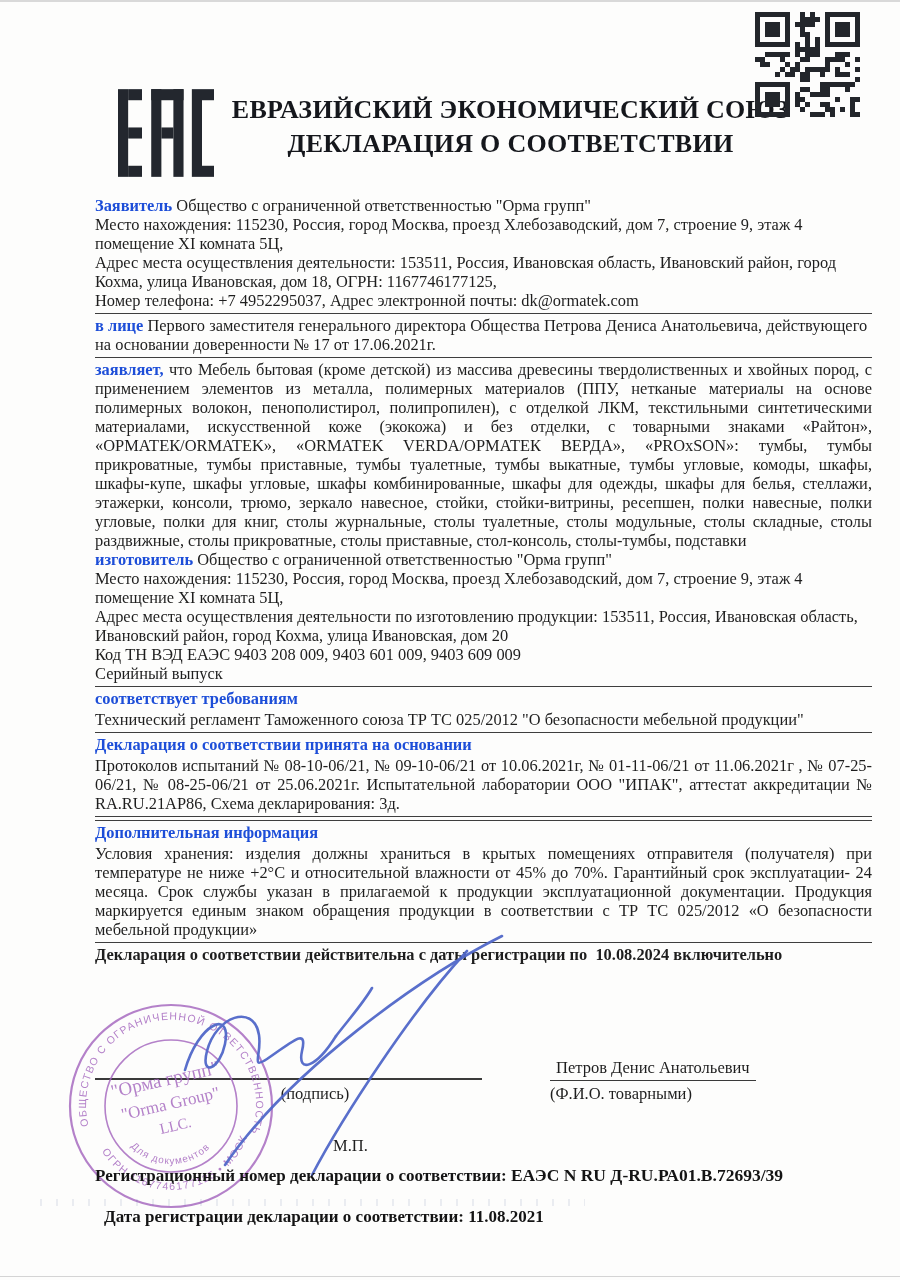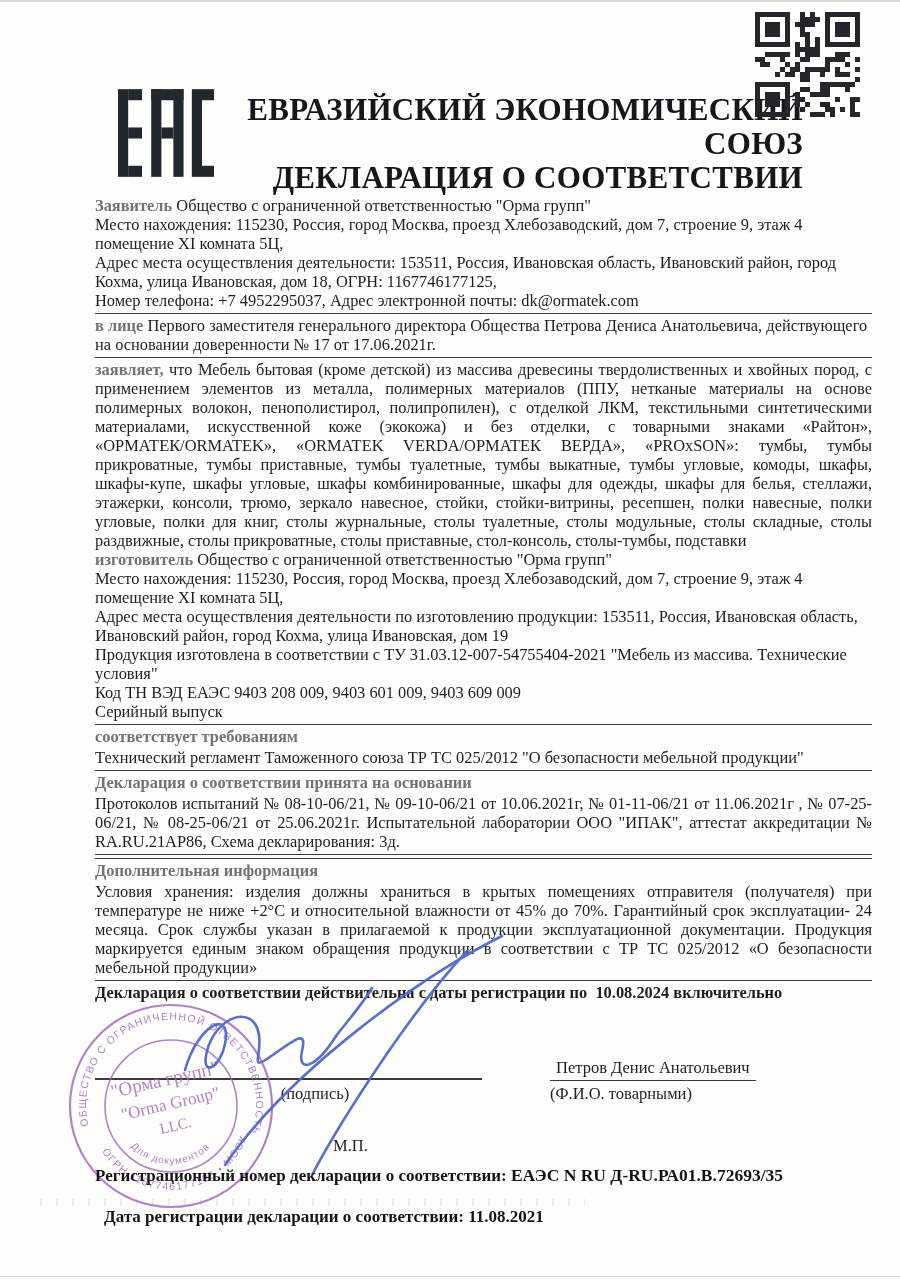--- a/index.html
+++ b/index.html
@@ -7,33 +7,33 @@
     width:900px;height:1280px;position:relative;overflow:hidden;
     background:#fdfdfc;color:#1e1e1e;
     font-family:"Liberation Serif","DejaVu Serif",serif;
   }
   body::before{content:"";position:absolute;top:0;left:0;right:0;height:2px;background:#d9d9d9;}
   body::after{content:"";position:absolute;bottom:3px;left:0;right:0;height:1px;background:#d4d4d4;}
 
   
   .eac-logo{position:absolute;left:118px;top:88px;width:96px;height:90px;}
   .title-block{
-    position:absolute;left:218px;top:93px;width:585px;text-align:right;
-    font-weight:bold;font-size:31px;line-height:34px;color:#15171c;letter-spacing:.3px;
+    position:absolute;left:218px;top:93px;width:585px;text-align:center;
+    font-weight:bold;font-size:26px;line-height:34px;color:#15171c;letter-spacing:.3px;
   }
   .qr{position:absolute;left:751px;top:12px;width:112px;height:105px;}
 
   
   .content{
     position:absolute;left:95px;top:196px;width:777px;
     font-size:16.4px;line-height:19px;
   }
   .content p{margin:0;}
   .just{text-align:justify;}
-  b{color:#737373;}
+  b{color:#1d4ed8;}
   .rule{border-top:1.6px solid #3e3e3e;margin:3px 0 2px 0;}
   .rule.double{border-bottom:1.6px solid #3e3e3e;height:3px;}
   .hgap{margin-bottom:2px !important;}
   .validity{font-weight:bold;}
 
   
   .sig-section{position:absolute;left:95px;top:1042px;width:777px;height:125px;font-size:16.5px;}
   .sig-line{position:absolute;left:0;top:36px;width:387px;border-top:2px solid #3a3a3a;}
   .sig-caption{position:absolute;left:150px;top:42px;width:140px;text-align:center;}
   .mp{position:absolute;left:238px;top:94px;}
@@ -306,22 +306,21 @@
   <div class="rule"></div>
 
   <p><b>в лице</b>  <span>Первого заместителя генерального директора Общества Петрова Дениса Анатольевича, действующего на основании доверенности № 17 от 17.06.2021г.</span></p>
 
   <div class="rule"></div>
 
   <p class="just"><b>заявляет,</b> <span>что Мебель бытовая (кроме детской) из массива древесины твердолиственных и хвойных пород, с применением элементов из металла, полимерных материалов (ППУ, нетканые материалы на основе полимерных волокон, пенополистирол, полипропилен), с отделкой ЛКМ, текстильными синтетическими материалами, искусственной коже (экокожа) и без отделки, с товарными знаками «Райтон», «ОРМАТЕК/ORMATEK», «ORMATEK VERDA/ОРМАТЕК ВЕРДА», «PROxSON»: тумбы, тумбы прикроватные, тумбы приставные, тумбы туалетные, тумбы выкатные, тумбы угловые, комоды, шкафы, шкафы-купе, шкафы угловые, шкафы комбинированные, шкафы для одежды, шкафы для белья, стеллажи, этажерки, консоли, трюмо, зеркало навесное, стойки, стойки-витрины, ресепшен, полки навесные, полки угловые, полки для книг, столы журнальные, столы туалетные, столы модульные, столы складные, столы раздвижные, столы прикроватные, столы приставные, стол-консоль, столы-тумбы, подставки</span></p>
 
   <p><b>изготовитель</b> <span>Общество с ограниченной ответственностью "Орма групп"</span></p>
   <p>Место нахождения: 115230, Россия, город Москва, проезд Хлебозаводский, дом 7, строение 9, этаж 4 помещение XI комната 5Ц,</p>
-  <p>Адрес места осуществления деятельности по изготовлению продукции: 153511, Россия, Ивановская область, Ивановский район, город Кохма, улица Ивановская, дом 19</p>
-  <p>Продукция изготовлена в соответствии с ТУ 31.03.12-007-54755404-2021 "Мебель из массива. Технические условия"</p>
+  <p>Адрес места осуществления деятельности по изготовлению продукции: 153511, Россия, Ивановская область, Ивановский район, город Кохма, улица Ивановская, дом 20</p>
   <p>Код ТН ВЭД ЕАЭС  9403 208 009, 9403 601 009, 9403 609 009</p>
   <p>Серийный выпуск</p>
 
   <div class="rule"></div>
 
   <p class="hgap"><b>соответствует требованиям</b></p>
   <p>Технический регламент Таможенного союза ТР ТС 025/2012 "О безопасности мебельной продукции"</p>
 
   <div class="rule"></div>
 
@@ -375,17 +374,17 @@
 <div class="signature-ink">
   <svg viewBox="0 0 420 265" width="420" height="265" fill="none" stroke="#5168c9" stroke-width="2.6" stroke-linecap="round" opacity="0.95">
     <path d="M45 152 C58 106 92 90 85 126 C80 151 60 160 67 133 C76 98 114 85 119 117 C122 137 110 152 127 141 C151 125 168 108 162 133 C157 156 176 150 196 118"></path>
     <path d="M85 247 C150 152 282 58 362 18"></path>
     <path d="M172 257 C202 200 272 92 327 33"></path>
     <path d="M196 118 C210 100 224 84 232 70"></path>
   </svg>
 </div>
 
 <div class="registration">
-  <div><span>Регистрационный номер декларации о соответствии:</span> <span class="reg-number">ЕАЭС N RU Д-RU.РА01.В.72693/35</span></div>
+  <div><span>Регистрационный номер декларации о соответствии:</span> <span class="reg-number">ЕАЭС N RU Д-RU.РА01.В.72693/39</span></div>
   <div class="l2"><span>Дата регистрации декларации о соответствии:</span> <span>11.08.2021</span></div>
 </div>
 
 <div class="artifact"></div>
 
 </body></html>

